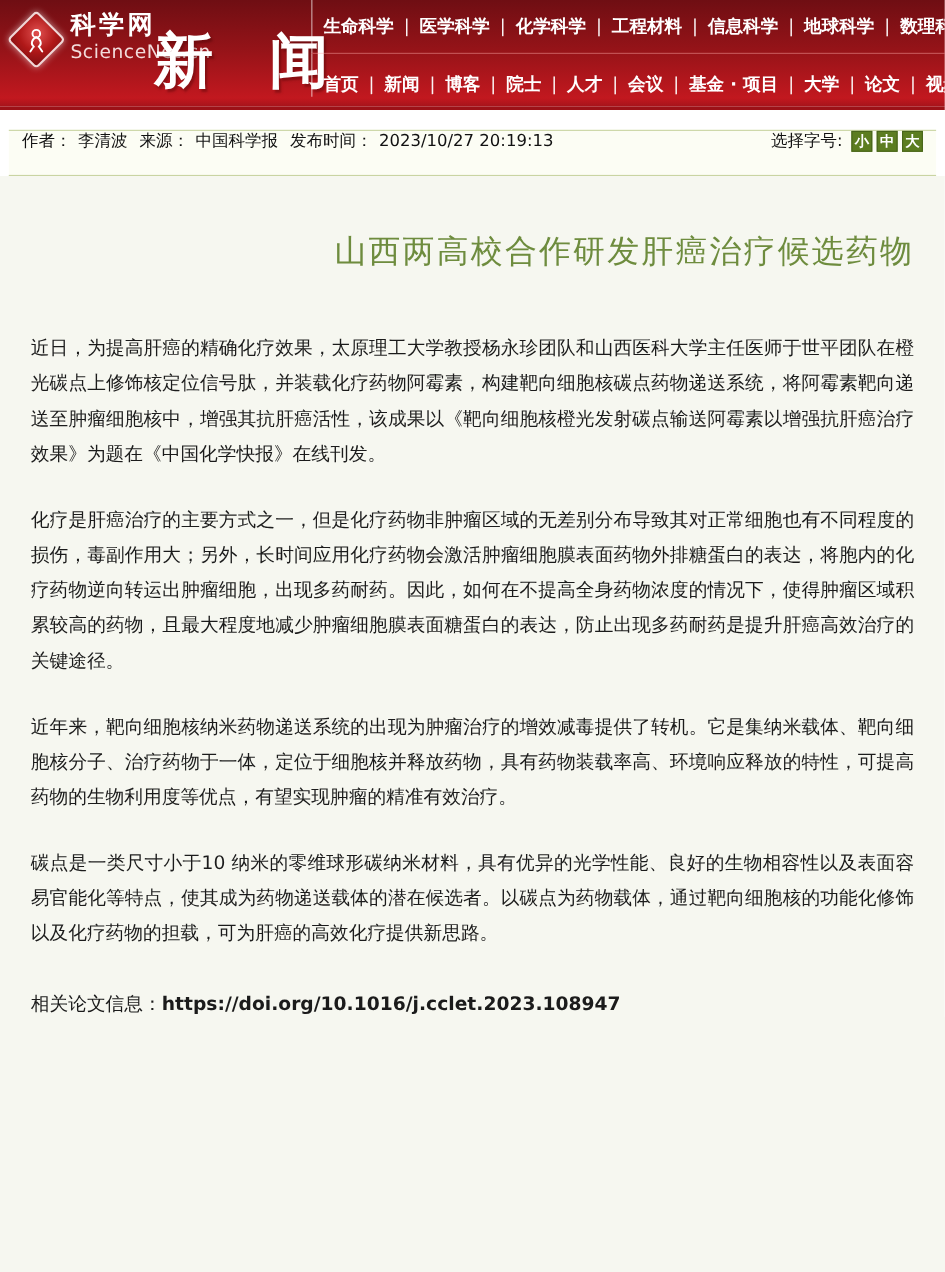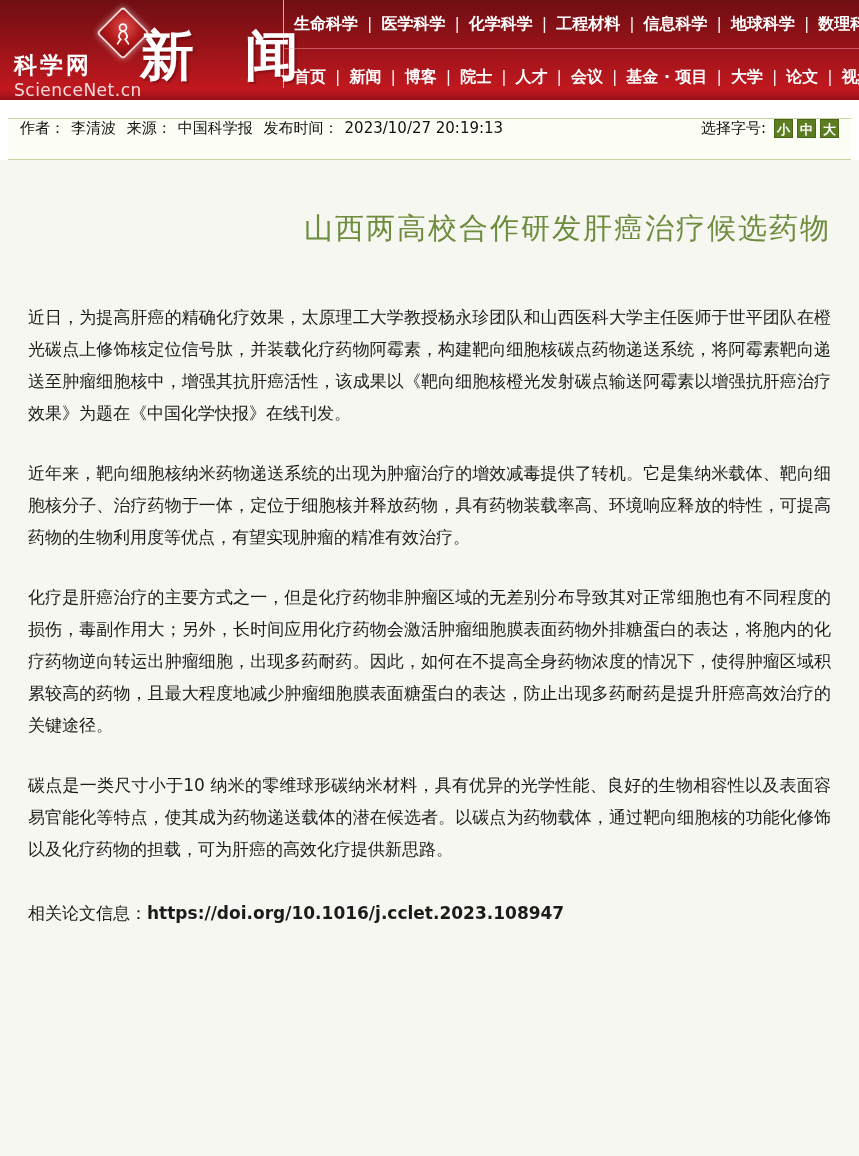--- a/index.html
+++ b/index.html
@@ -6,21 +6,21 @@
   body { font-family:"DejaVu Sans", sans-serif; background:#ffffff; }
   .page { width:859px; height:1156px; background:#ffffff; overflow:hidden; position:relative; }
 
   
   .site-header {
     position:relative; height:100px;
     background:linear-gradient(180deg,#6f0e13 0%,#941318 45%,#c2181f 92%,#a5131a 100%);
     border-bottom:3px solid #9c1117;
     overflow:hidden;
   }
-  .logo { position:absolute; left:14px; top:10px; display:flex; align-items:flex-end; cursor:pointer;flex-direction:column; }
+  .logo { position:absolute; left:14px; top:10px; display:flex; align-items:center; gap:12px; cursor:pointer; }
   .logo-diamond {
     width:38px; height:38px; margin-top:4px; transform:rotate(45deg);
     background:radial-gradient(circle at 40% 35%, #e05050 0%, #b01818 55%, #7c0e12 100%);
     border:2px solid #f0d6d6; border-radius:4px;
     box-shadow:0 0 7px rgba(255,255,255,.55);
     display:flex; align-items:center; justify-content:center;
   }
   .logo-glyph { transform:rotate(-45deg); width:26px; height:26px; }
   .site-name { color:#ffffff; font-size:23px; font-weight:bold; letter-spacing:3px; line-height:26px; }
   .site-domain { color:#f3dcdc; font-size:17px; letter-spacing:.5px; margin-top:2px; }
@@ -111,22 +111,22 @@
       <span class="fs-label">选择字号:</span>
       <span class="fs-buttons"><span class="fs-btn">小</span><span class="fs-btn">中</span><span class="fs-btn">大</span></span>
     </div>
   </div>
 
   <main class="content">
     <h1 class="article-title">山西两高校合作研发肝癌治疗候选药物</h1>
 
     <div class="paragraphs">
         <p class="article-paragraph">近日，为提高肝癌的精确化疗效果，太原理工大学教授杨永珍团队和山西医科大学主任医师于世平团队在橙光碳点上修饰核定位信号肽，并装载化疗药物阿霉素，构建靶向细胞核碳点药物递送系统，将阿霉素靶向递送至肿瘤细胞核中，增强其抗肝癌活性，该成果以《靶向细胞核橙光发射碳点输送阿霉素以增强抗肝癌治疗效果》为题在《中国化学快报》在线刊发。</p>
+        <p class="article-paragraph">化疗是肝癌治疗的主要方式之一，但是化疗药物非肿瘤区域的无差别分布导致其对正常细胞也有不同程度的损伤，毒副作用大；另外，长时间应用化疗药物会激活肿瘤细胞膜表面药物外排糖蛋白的表达，将胞内的化疗药物逆向转运出肿瘤细胞，出现多药耐药。因此，如何在不提高全身药物浓度的情况下，使得肿瘤区域积累较高的药物，且最大程度地减少肿瘤细胞膜表面糖蛋白的表达，防止出现多药耐药是提升肝癌高效治疗的关键途径。</p>
         <p class="article-paragraph">近年来，靶向细胞核纳米药物递送系统的出现为肿瘤治疗的增效减毒提供了转机。它是集纳米载体、靶向细胞核分子、治疗药物于一体，定位于细胞核并释放药物，具有药物装载率高、环境响应释放的特性，可提高药物的生物利用度等优点，有望实现肿瘤的精准有效治疗。</p>
-        <p class="article-paragraph">化疗是肝癌治疗的主要方式之一，但是化疗药物非肿瘤区域的无差别分布导致其对正常细胞也有不同程度的损伤，毒副作用大；另外，长时间应用化疗药物会激活肿瘤细胞膜表面药物外排糖蛋白的表达，将胞内的化疗药物逆向转运出肿瘤细胞，出现多药耐药。因此，如何在不提高全身药物浓度的情况下，使得肿瘤区域积累较高的药物，且最大程度地减少肿瘤细胞膜表面糖蛋白的表达，防止出现多药耐药是提升肝癌高效治疗的关键途径。</p>
         <p class="article-paragraph">碳点是一类尺寸小于10 纳米的零维球形碳纳米材料，具有优异的光学性能、良好的生物相容性以及表面容易官能化等特点，使其成为药物递送载体的潜在候选者。以碳点为药物载体，通过靶向细胞核的功能化修饰以及化疗药物的担载，可为肝癌的高效化疗提供新思路。</p>
       </div>
 
     <p class="related-line">
       <span>相关论文信息：</span><span class="doi">https://doi.org/10.1016/j.cclet.2023.108947</span>
     </p>
   </main>
 
 </div>
 

